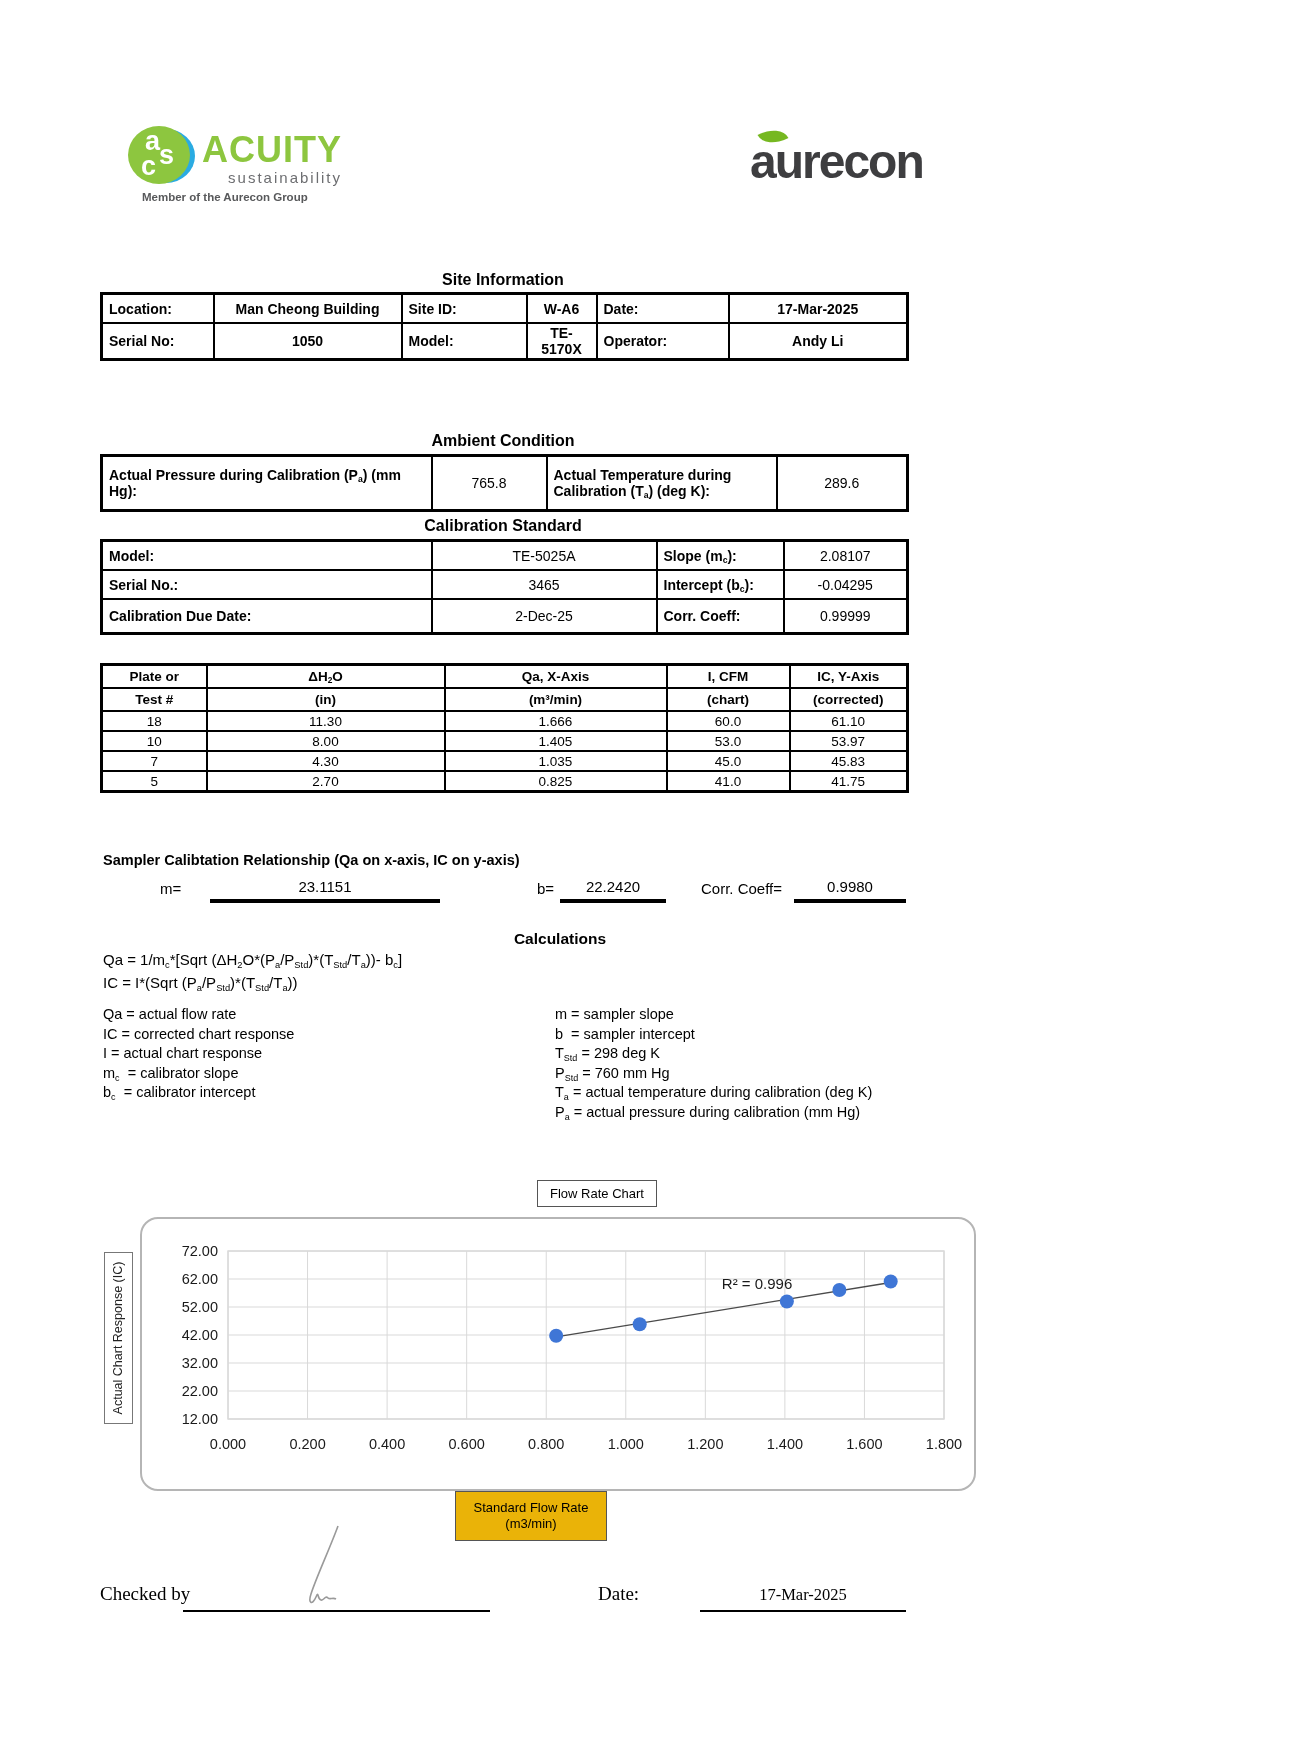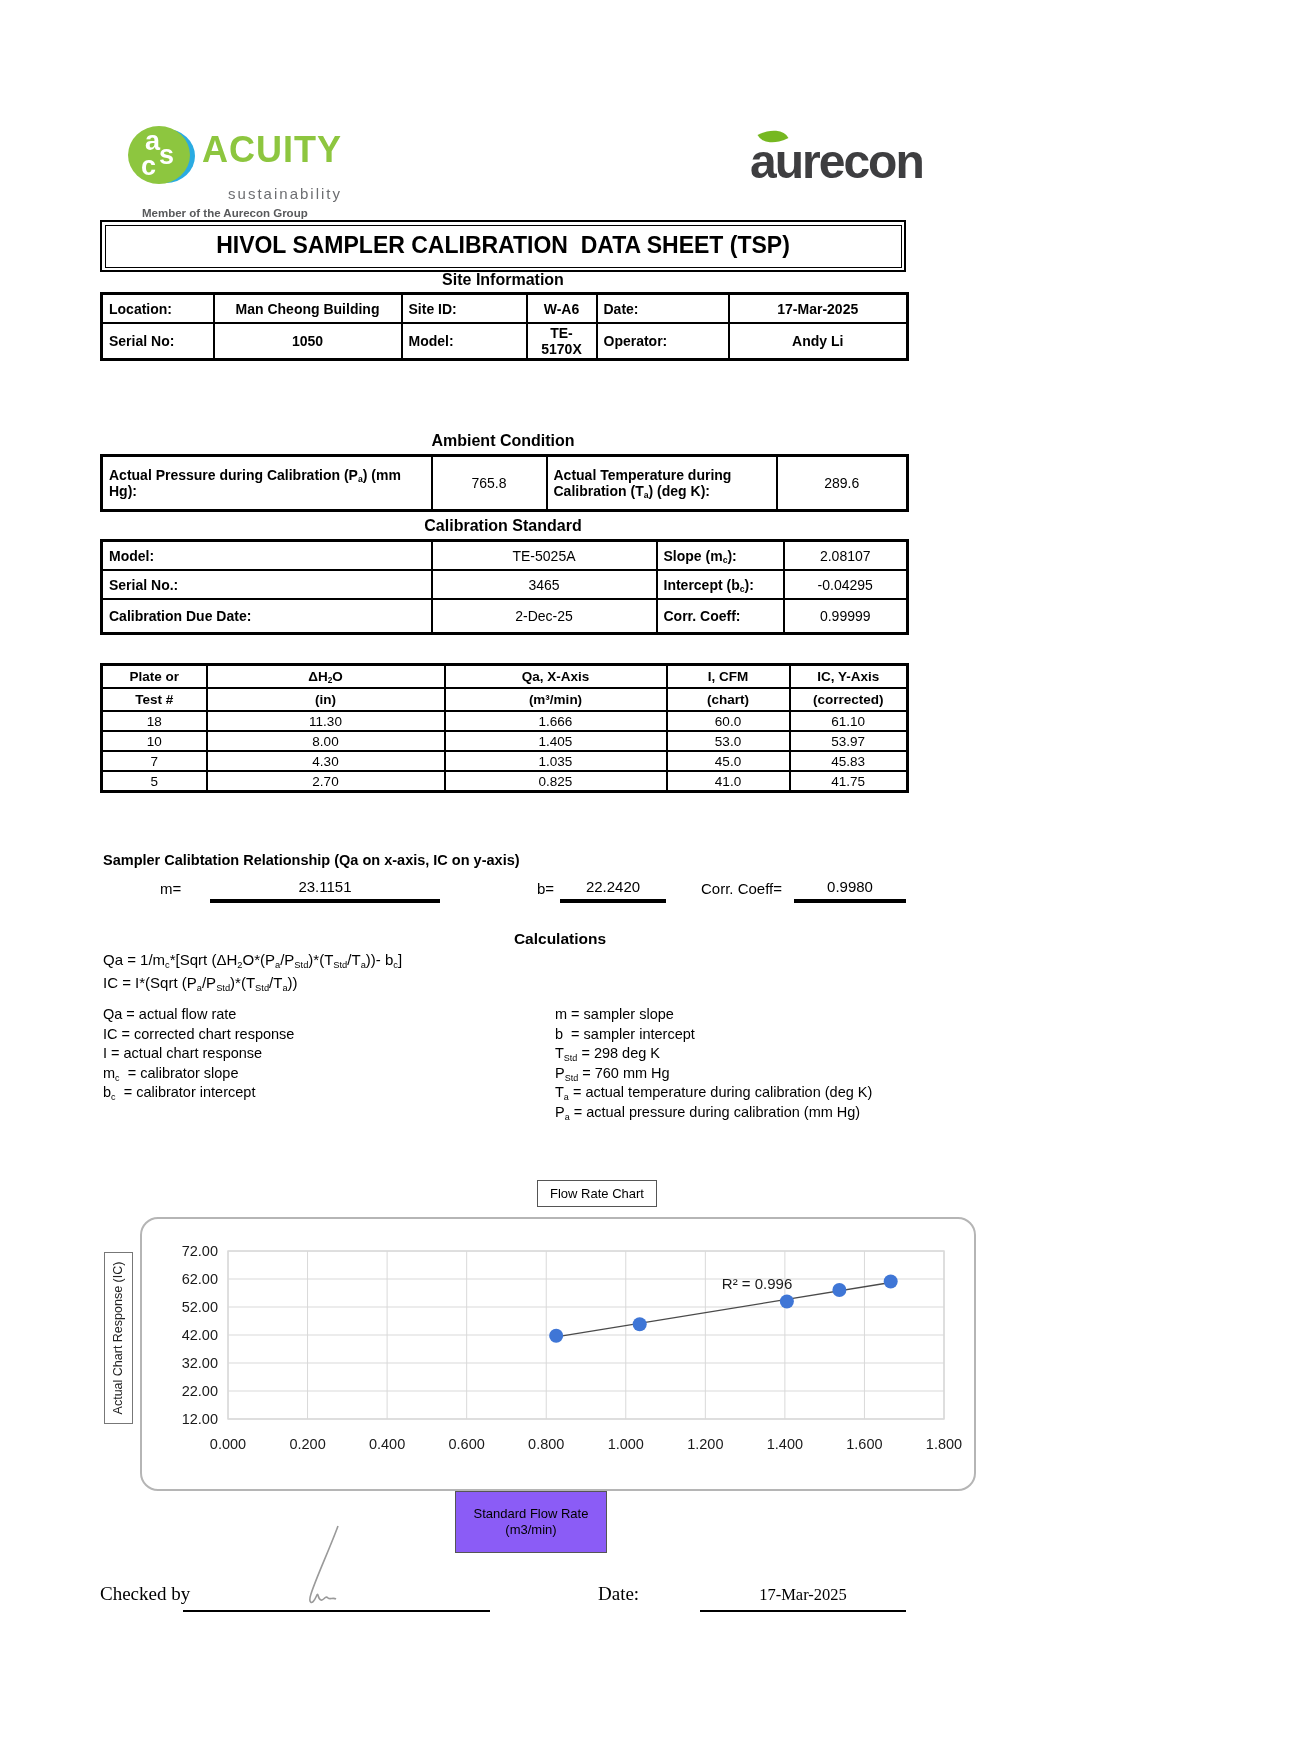--- a/index.html
+++ b/index.html
@@ -14,21 +14,21 @@
   .acuity-row { display:flex; align-items:flex-start; }
   .acuity-mark { position:relative; width:68px; height:60px; }
   .acuity-blue { position:absolute; left:9px; top:3px; width:58px; height:54px; border-radius:50%; background:#2aabe2; }
   .acuity-circle { position:absolute; left:0; top:0; width:62px; height:58px; border-radius:50%; background:#8dc63f; }
   .acuity-letter { position:absolute; color:#fff; font-weight:bold; font-size:27px; line-height:1; }
   .acuity-letter.l-a { left:17px; top:2px; }
   .acuity-letter.l-s { left:31px; top:16px; }
   .acuity-letter.l-c { left:13px; top:27px; }
   .acuity-words { margin-left:6px; padding-top:6px; }
   .acuity-name { color:#8dc63f; font-weight:bold; font-size:36px; line-height:1; letter-spacing:1px; }
-  .acuity-sub { color:#6d6e71; font-size:15px; letter-spacing:2px; text-align:right; margin-top:17px; }
+  .acuity-sub { color:#6d6e71; font-size:15px; letter-spacing:2px; text-align:right; margin-top:1px; }
   .acuity-tagline { margin-top:5px; margin-left:14px; color:#58595b; font-weight:bold; font-size:11.5px; }
 
   .aurecon-logo { position:absolute; left:750px; top:130px; width:260px; height:70px; }
   .aurecon-leaf { position:absolute; left:10px; top:-2px; width:26px; height:17px; background:#76b821;
                   border-radius:0 100% 0 100%; transform:rotate(-28deg); }
   .aurecon-name { position:absolute; left:0; top:8px; color:#3e3e40; font-weight:800; font-size:48px;
                   letter-spacing:-2px; line-height:1; }
 
   
   .title-box { position:absolute; left:100px; top:220px; width:806px; border:2.5px solid #000; padding:2.5px; box-sizing:border-box; }
@@ -60,21 +60,21 @@
 
   
   .chart-top-label { position:absolute; left:537px; top:1180px; width:118px; border:1.5px solid #555;
                      text-align:center; font-size:13px; padding:5px 0; background:#fff; }
   .chart-container { position:absolute; left:140px; top:1217px; width:832px; height:270px;
                      border:2px solid #b5b5b5; border-radius:18px; background:#fff; }
   .chart-y-label-box { position:absolute; left:104px; top:1252px; width:27px; height:170px; border:1.2px solid #777;
                        display:flex; align-items:center; justify-content:center; background:#fff; }
   .chart-y-label-box span { transform:rotate(-90deg); white-space:nowrap; font-size:12.5px; color:#222; }
   .chart-x-label-box { position:absolute; left:455px; top:1491px; width:150px; border:1.5px solid #555;
-                       text-align:center; font-size:13px; padding:14px 0; line-height:16px; background:#8b5cf6; }
+                       text-align:center; font-size:13px; padding:8px 0; line-height:16px; background:#eab308; }
   svg text { font-family:"Liberation Sans", sans-serif; }
 
   
   .footer-serif { font-family:"Liberation Serif", serif; font-size:19px; color:#000; }
   .checked-by { position:absolute; left:100px; top:1583px; }
   .checked-line { position:absolute; left:183px; top:1610px; width:307px; border-top:2px solid #000; }
   .signature { position:absolute; left:270px; top:1522px; }
   .date-label { position:absolute; left:598px; top:1583px; }
   .date-line { position:absolute; left:700px; top:1610px; width:206px; border-top:2px solid #000; }
   .date-value { position:absolute; left:700px; top:1585px; width:206px; text-align:center;
@@ -100,23 +100,20 @@
       </div>
     </div>
     <div class="acuity-tagline">Member of the Aurecon Group</div>
   </div>
 
   <div class="aurecon-logo">
     <div class="aurecon-leaf"></div>
     <div class="aurecon-name">aurecon</div>
   </div>
 
-  <div class="title-box">
-    <div class="title-inner">HIVOL SAMPLER CALIBRATION  DATA SHEET (TSP)</div>
-  </div>
 
   <div class="section-heading" style="top:271px;">Site Information</div>
   <table class="sheet" style="top:292px;">
     <colgroup>
         <col style="width:112px">
         <col style="width:188px">
         <col style="width:125px">
         <col style="width:70px">
         <col style="width:132px">
         <col style="width:179px">

